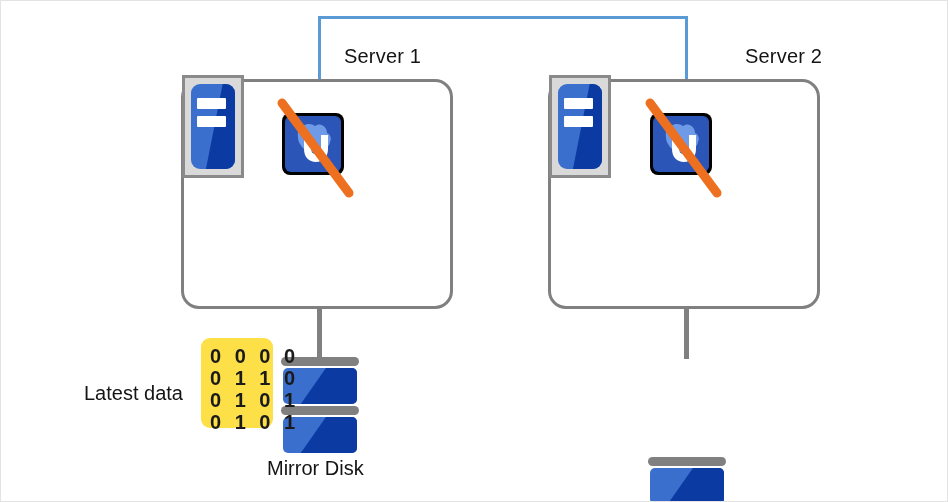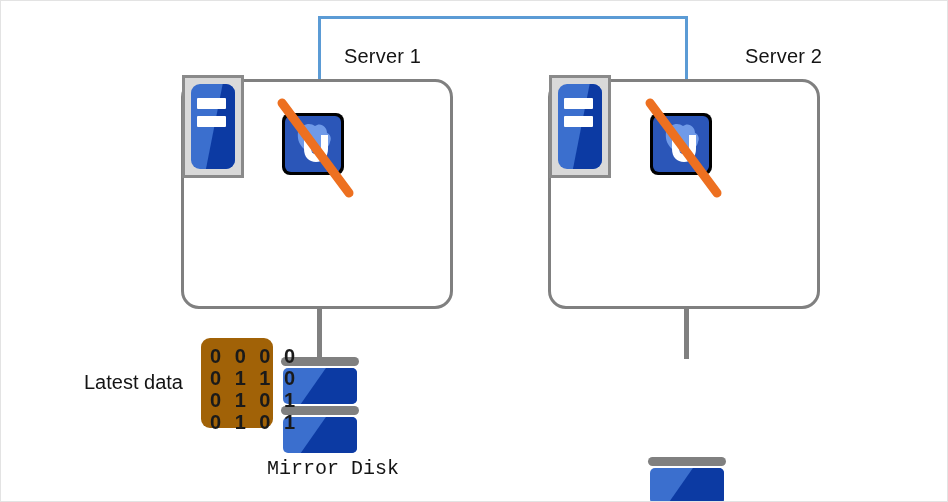--- a/index.html
+++ b/index.html
@@ -117,21 +117,21 @@
   }
   .disk-body .dk {
     position: absolute;
     inset: 0;
     background: #0c3aa3;
     clip-path: polygon(58% 0, 100% 0, 100% 100%, 24% 100%);
   }
 
   
   .bin-box {
-    background: #a16207;
+    background: #fde047;
     border-radius: 9px;
     padding: 7px 9px;
     box-sizing: border-box;
   }
   .bin-row {
     font-family: "Liberation Sans", sans-serif;
     font-weight: bold;
     font-size: 20px;
     line-height: 22px;
     color: #1a1a1a;
@@ -188,23 +188,23 @@
     <div class="disk-cap" style="top:0px;"></div>
     <div class="disk-body" style="top:11px;">
         <div class="dk"></div>
       </div>
     <div class="disk-cap" style="top:49px;"></div>
     <div class="disk-body" style="top:60px;">
         <div class="dk"></div>
       </div>
   </div>
 
-  <div class="abs caption" style="left:266px; top:456px;font-family:Liberation Mono, monospace;">Mirror Disk</div>
-
-  <div class="abs caption" style="left:83px; top:370px;">Latest data</div>
+  <div class="abs caption" style="left:266px; top:456px;">Mirror Disk</div>
+
+  <div class="abs caption" style="left:83px; top:381px;">Latest data</div>
 
   <div class="abs bin-box" style="left:200px; top:337px; width:72px; height:90px;">
     <div class="bin-row">0 0 0 0</div>
     <div class="bin-row">0 1 1 0</div>
     <div class="bin-row">0 1 0 1</div>
     <div class="bin-row">0 1 0 1</div>
   </div>
 
   <div class="abs server-label" style="left:744px; top:44px;">Server 2</div>
 

